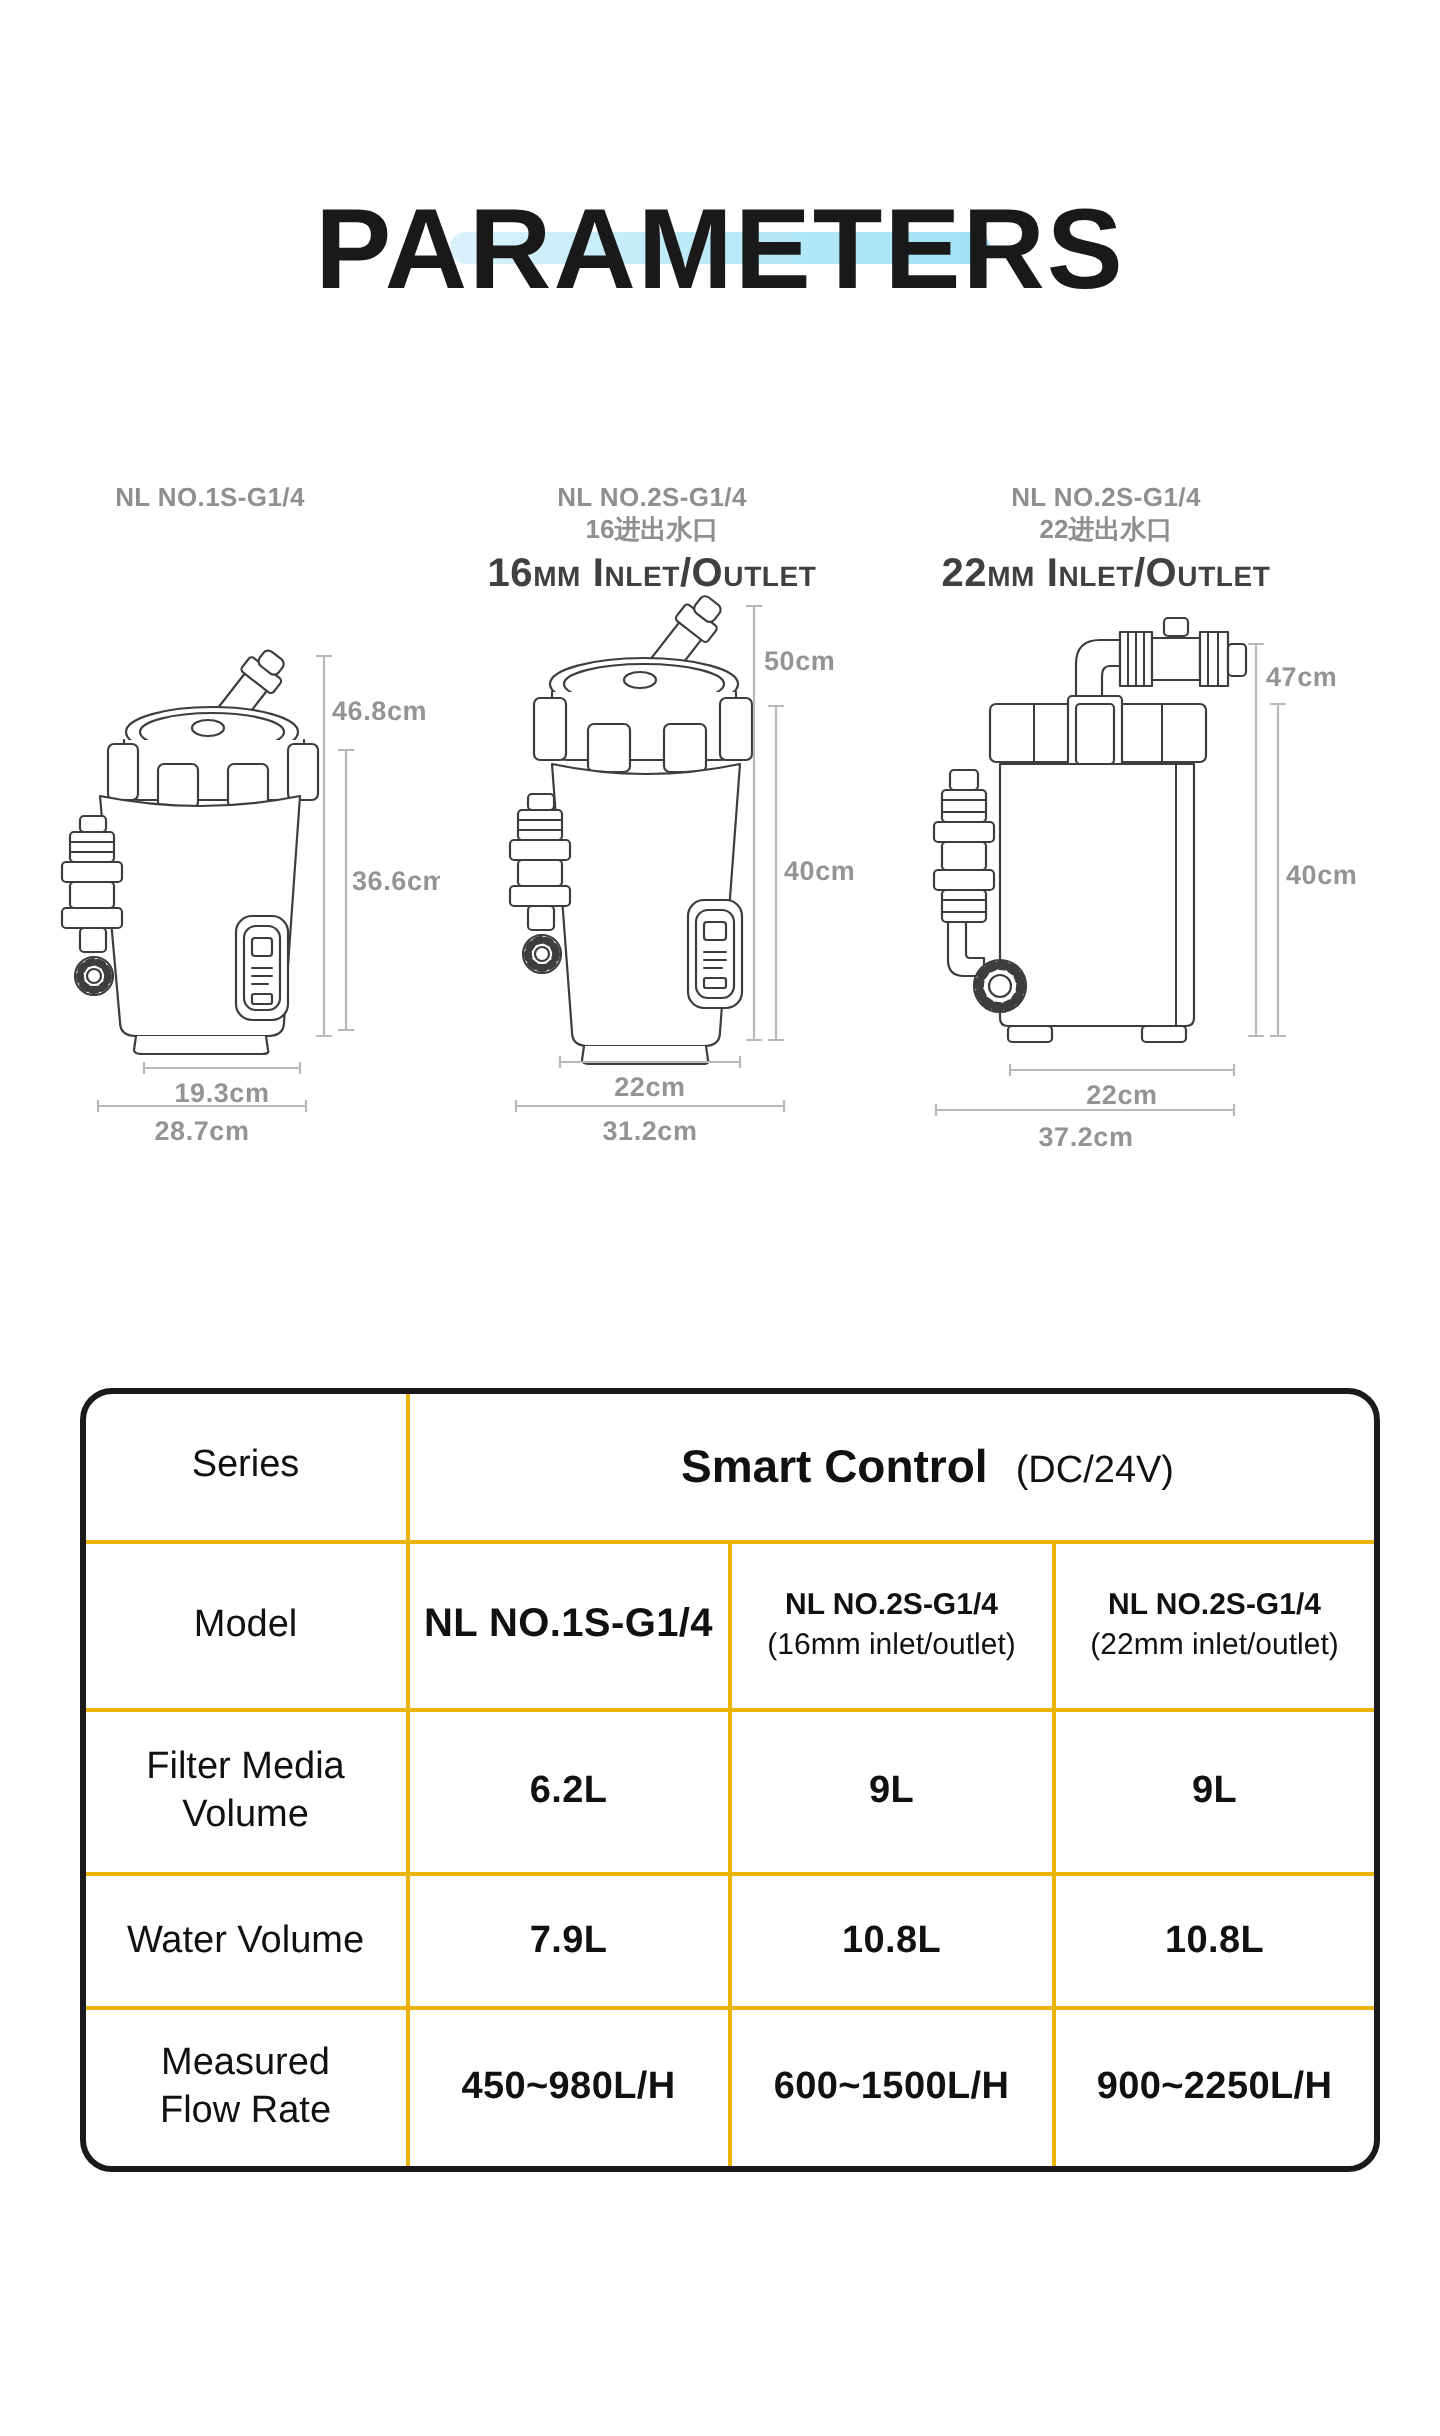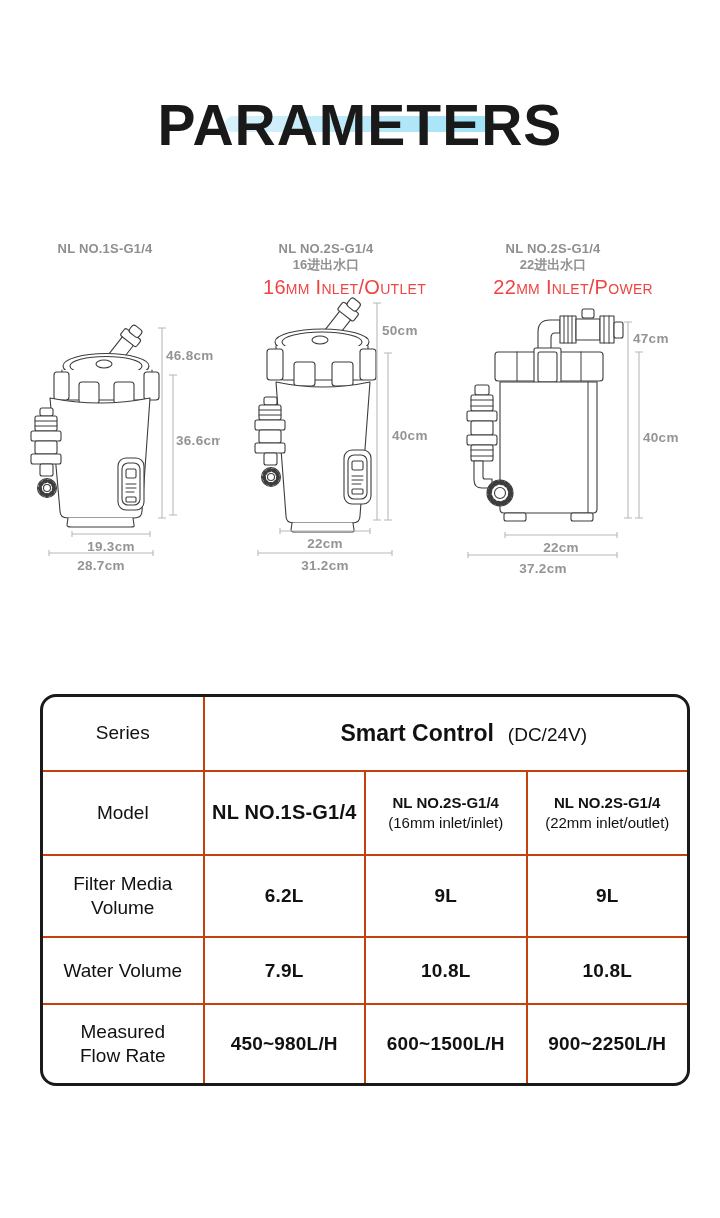--- a/index.html
+++ b/index.html
@@ -13,22 +13,22 @@
     font-size:57px;font-weight:700;letter-spacing:1px;color:#191919;line-height:1;
   }
   .title-underline{
     position:absolute;left:225px;top:116px;width:270px;height:16px;border-radius:8.5px;z-index:1;
     background:linear-gradient(90deg,#d9f2fc 0%,#bdeaf9 45%,#9fe2f7 100%);
   }
   
   .plabel{position:absolute;text-align:center;color:#8f8f8f;font-weight:700;}
   .pl-model{font-size:13px;line-height:15px;letter-spacing:.2px;}
   .pl-cn{font-size:13px;line-height:15px;margin-top:1px;}
-  .pl-en{font-size:20px;line-height:22px;margin-top:4px;color:#ef4444;
-         font-variant:small-caps;font-weight:400;letter-spacing:.3px;text-align:right;}
+  .pl-en{font-size:20px;line-height:22px;margin-top:4px;color:#404040;
+         font-variant:small-caps;font-weight:700;letter-spacing:.3px;}
   
   .diagram{position:absolute;}
   .draw{stroke:#3d3d3d;stroke-width:1.1;fill:#ffffff;stroke-linejoin:round;stroke-linecap:round;}
   .draw .noline{fill:none;}
   .rib{stroke:#3d3d3d;stroke-width:1;fill:none;}
   .dimline{stroke:#b8b8b8;stroke-width:1.1;fill:none;}
   .dim-text{font-size:13.5px;font-weight:700;fill:#949494;letter-spacing:.3px;
             font-family:"Liberation Sans","DejaVu Sans",sans-serif;}
   .mid{text-anchor:middle;}
   
@@ -39,21 +39,21 @@
   
   .table-wrap{
     position:absolute;left:40px;top:694px;width:650px;height:392px;
     border:3px solid #1a1a1a;border-radius:16px;overflow:hidden;box-sizing:border-box;
   }
   .table-wrap table{
     border-collapse:collapse;width:calc(100% + 4px);height:calc(100% + 4px);
     margin:-2px;table-layout:fixed;
   }
   .table-wrap td{
-    border:2px solid #c2410c;text-align:center;vertical-align:middle;padding:2px 4px;
+    border:2px solid #eab308;text-align:center;vertical-align:middle;padding:2px 4px;
     color:#111;
   }
   td.lab{font-size:19px;font-weight:500;line-height:1.25;}
   .lab div{font-size:19px;font-weight:500;line-height:1.25;}
   .sv-main{font-size:23px;font-weight:600;margin-left:36px;}
   .sv-sub{font-size:19px;font-weight:500;margin-left:14px;}
   td.model-c1{font-size:20px;font-weight:700;letter-spacing:.2px;}
   .model-small div{font-size:15px;font-weight:600;line-height:1.35;}
   .model-small div + div{font-weight:500;}
   td.val{font-size:19px;font-weight:600;letter-spacing:.2px;}
@@ -70,21 +70,21 @@
     <div class="pl-model">NL NO.1S-G1/4</div>
   </div>
   <div class="plabel" style="left:226px;top:241px;width:200px;">
     <div class="pl-model">NL NO.2S-G1/4</div>
     <div class="pl-cn">16进出水口</div>
     <div class="pl-en">16mm Inlet/Outlet</div>
   </div>
   <div class="plabel" style="left:453px;top:241px;width:200px;">
     <div class="pl-model">NL NO.2S-G1/4</div>
     <div class="pl-cn">22进出水口</div>
-    <div class="pl-en">22mm Inlet/Power</div>
+    <div class="pl-en">22mm Inlet/Outlet</div>
   </div>
 
   <svg class="diagram" style="left:30px;top:318px;" width="190" height="262" viewBox="0 0 190 262">
     <g class="draw">
 
       <g transform="translate(80,46) rotate(38)">
         <rect x="-7" y="-30" width="14" height="30" rx="2"></rect>
         <rect x="-10" y="-38" width="20" height="9" rx="2"></rect>
         <rect x="-6" y="-46" width="12" height="9" rx="3"></rect>
       </g>
@@ -238,21 +238,21 @@
         <td class="lab">Series</td>
         <td colspan="3">
           <span class="sv-main">Smart Control</span><span class="sv-sub">(DC/24V)</span>
         </td>
       </tr>
       <tr style="height:68px">
         <td class="lab">Model</td>
         <td class="model-c1">NL NO.1S-G1/4</td>
         <td class="model-small">
           <div>NL NO.2S-G1/4</div>
-          <div>(16mm inlet/inlet)</div>
+          <div>(16mm inlet/outlet)</div>
         </td>
         <td class="model-small">
           <div>NL NO.2S-G1/4</div>
           <div>(22mm inlet/outlet)</div>
         </td>
       </tr>
       <tr style="height:66px">
         <td class="lab">
           <div>Filter Media</div>
           <div>Volume</div>

